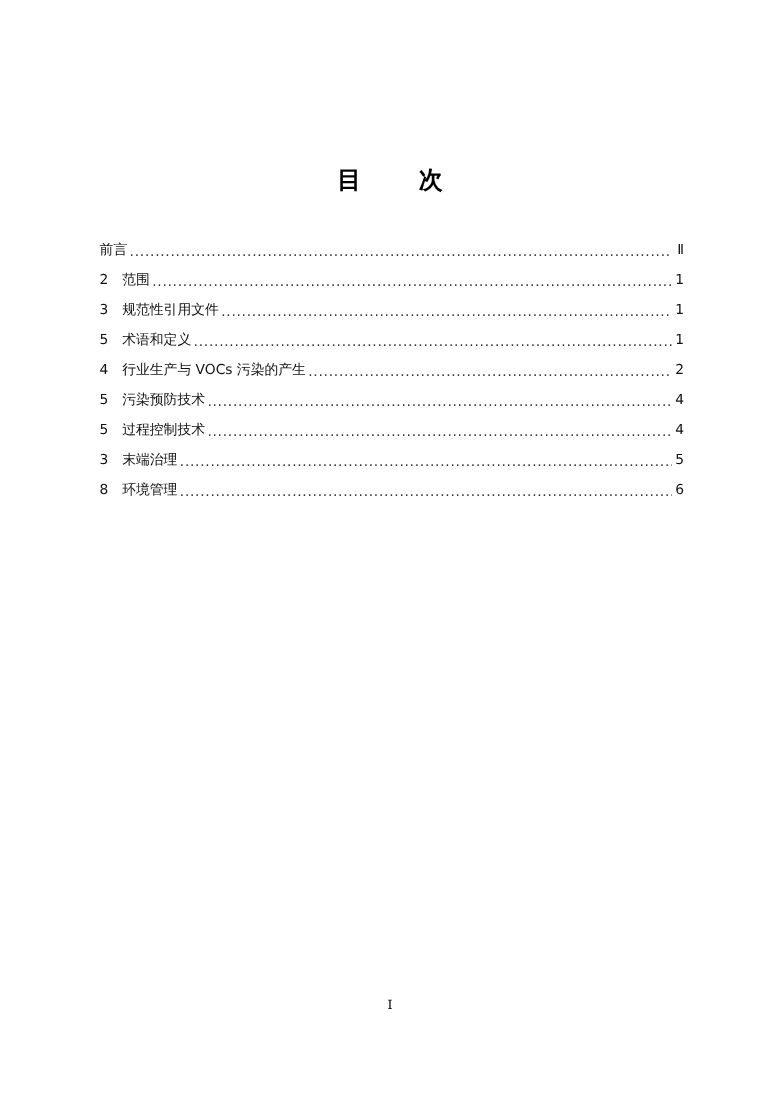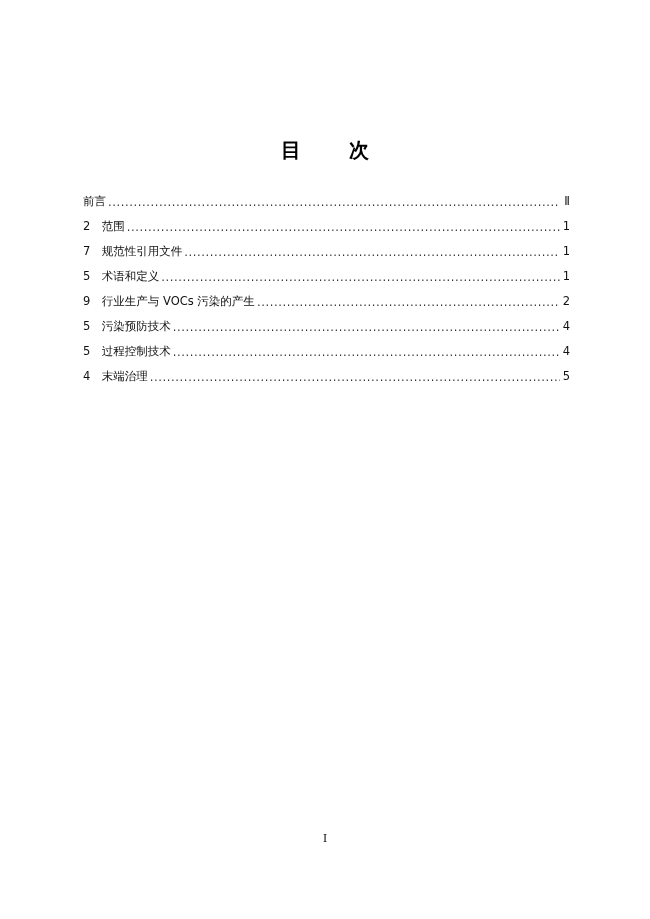--- a/index.html
+++ b/index.html
@@ -37,21 +37,21 @@
     color: #000;
   }
   .toc {
     position: absolute;
     left: 83px;
     top: 196px;
     width: 487px;
   }
   .toc-entry {
     display: flex;
-    align-items: flex-start;
+    align-items: center;
     font-size: 11.5px;
     line-height: 1;
     height: 25px;
     white-space: nowrap;
     color: #111;
   }
   .toc-label {
     flex: 0 0 auto;
     padding-right: 2px;
   }
@@ -107,53 +107,58 @@
       <span class="toc-page">Ⅱ</span>
     </div>
 
     <div class="toc-entry">
       <span class="toc-label">2　范围</span>
       <span class="toc-dots"></span>
       <span class="toc-page">1</span>
     </div>
 
     <div class="toc-entry">
-      <span class="toc-label">7　规范性引用文件</span>
+      <span class="toc-label">3　规范性引用文件</span>
       <span class="toc-dots"></span>
       <span class="toc-page">1</span>
     </div>
 
     <div class="toc-entry">
       <span class="toc-label">5　术语和定义</span>
       <span class="toc-dots"></span>
       <span class="toc-page">1</span>
     </div>
 
     <div class="toc-entry">
-      <span class="toc-label">9　行业生产与 VOCs 污染的产生</span>
+      <span class="toc-label">4　行业生产与 VOCs 污染的产生</span>
       <span class="toc-dots"></span>
       <span class="toc-page">2</span>
     </div>
 
     <div class="toc-entry">
       <span class="toc-label">5　污染预防技术</span>
       <span class="toc-dots"></span>
       <span class="toc-page">4</span>
     </div>
 
     <div class="toc-entry">
       <span class="toc-label">5　过程控制技术</span>
       <span class="toc-dots"></span>
       <span class="toc-page">4</span>
     </div>
 
     <div class="toc-entry">
-      <span class="toc-label">4　末端治理</span>
+      <span class="toc-label">3　末端治理</span>
       <span class="toc-dots"></span>
       <span class="toc-page">5</span>
     </div>
 
+    <div class="toc-entry">
+      <span class="toc-label">8　环境管理</span>
+      <span class="toc-dots"></span>
+      <span class="toc-page">6</span>
+    </div>
 
   </div>
 
   <div class="footer">I</div>
 
 </div>
 
 </body></html>

